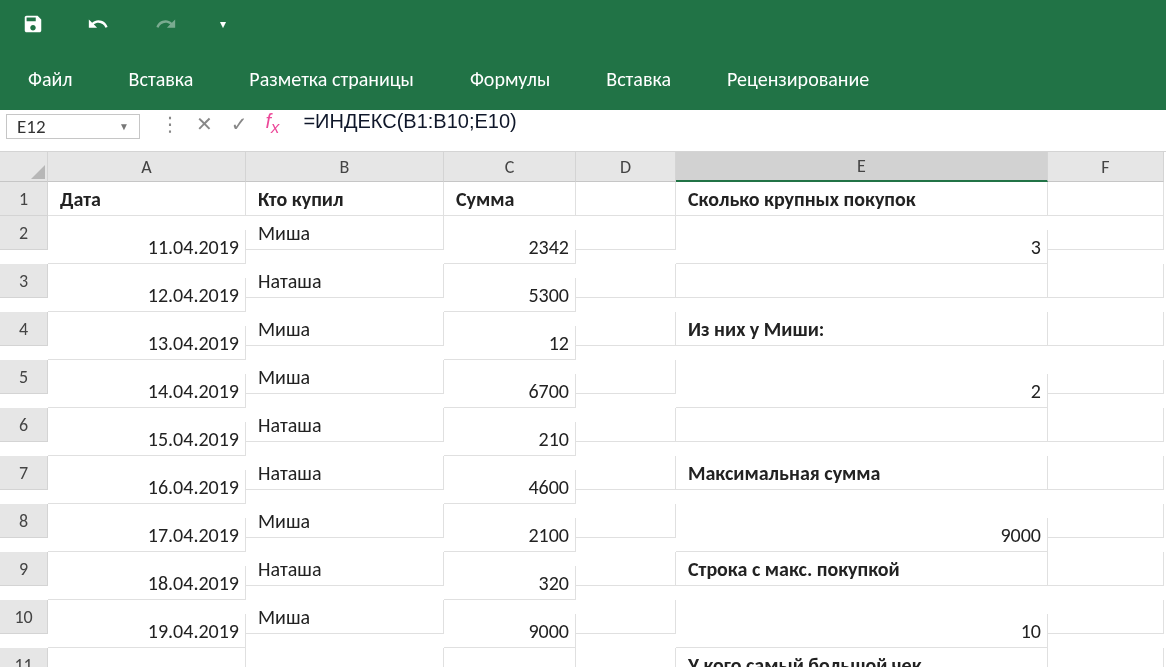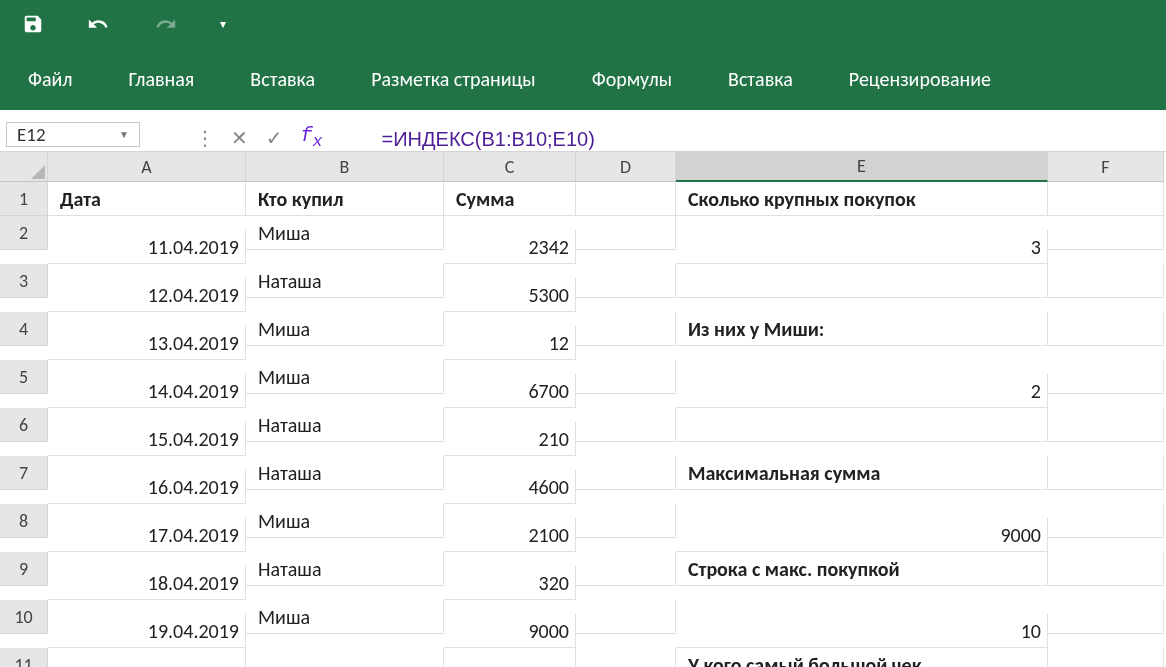--- a/index.html
+++ b/index.html
@@ -9,26 +9,26 @@
   .titlebar { background: #217346; height: 48px; display: flex; align-items: center; padding: 0 22px; gap: 40px; }
   .titlebar .tb-btn { color: #fff; display: flex; align-items: center; justify-content: center; height: 100%; }
   .titlebar svg { fill: #fff; }
   .tb-redo svg { opacity: 0.4; }
 
   
   .ribbon { background: #217346; height: 62px; display: flex; align-items: center; color: #fff; font-size: 20px; }
   .ribbon .tab { padding: 0 28px; height: 100%; display: flex; align-items: center; cursor: pointer; text-align: right; }
 
   
-  .formula-bar { display: flex; align-items: flex-end; height: 42px; border-bottom: 1px solid #d4d4d4; background: #fff; gap: 35px; }
+  .formula-bar { display: flex; align-items: flex-start; height: 42px; border-bottom: 1px solid #d4d4d4; background: #fff; }
   .namebox { width: 134px; border: 1px solid #c6c6c6; margin: 4px 6px; display: flex; align-items: center; padding: 0 10px; font-size: 19px; justify-content: space-between; color: #333; }
   .namebox .dd { color: #777; font-size: 10px; }
   .fb-icons { display: flex; align-items: center; gap: 18px; padding: 0 14px; color: #888; font-size: 20px; }
-  .fb-icons .fx { font-style: italic; font-family: Liberation Mono, monospace; color: #6d28d9; }
-  .fb-input { flex: 1; border: none; font-size: 20px; padding: 0 10px; color: #4c1d95; outline: none; }
+  .fb-icons .fx { font-style: italic; font-family: Liberation Sans, sans-serif; color: #ec4899; }
+  .fb-input { flex: 1; border: none; font-size: 20px; padding: 0 10px; color: #0f172a; outline: none; }
 
   
   .grid { display: grid; grid-template-columns: 48px 198px 198px 132px 100px 372px 116px; }
   .gh { background: #e6e6e6; border-right: 1px solid #d4d4d4; border-bottom: 1px solid #c6c6c6; height: 30px; display: flex; align-items: center; justify-content: center; font-size: 18px; color: #444; }
   .gh.col { height: 30px; }
   .gh.corner { background: #e6e6e6; position: relative; }
   .gh.corner::after { content: ""; position: absolute; right: 2px; bottom: 2px; width: 0; height: 0; border-left: 14px solid transparent; border-bottom: 14px solid #b7b7b7; }
   .gh.col.active { background: #d2d2d2; border-bottom: 2px solid #217346; }
   .rh { background: #e6e6e6; border-right: 1px solid #d4d4d4; border-bottom: 1px solid #d4d4d4; height: 34px; display: flex; align-items: center; justify-content: center; font-size: 18px; color: #444; }
   .rh.active { background: #d2d2d2; border-right: 2px solid #217346; }
@@ -56,21 +56,20 @@
   <span class="tb-btn tb-redo">
     <svg width="28" height="22" viewBox="0 0 24 24">
         <path d="M18.4 10.6C16.55 8.99 14.15 8 11.5 8c-4.65 0-8.58 3.03-9.96 7.22L3.9 16c1.05-3.19 4.05-5.5 7.6-5.5 1.95 0 3.73.72 5.12 1.88L13 16h9V7l-3.6 3.6z"></path>
       </svg>
   </span>
   <span class="tb-btn" style="font-size:12px;color:#fff;">▾</span>
 </div>
 
 <div class="ribbon">
   <div class="tab">Файл</div>
-  <div class="tab">Главная</div>
   <div class="tab">Вставка</div>
   <div class="tab">Разметка страницы</div>
   <div class="tab">Формулы</div>
   <div class="tab">Вставка</div>
   <div class="tab">Рецензирование</div>
 </div>
 
 <div class="formula-bar">
   <div class="namebox">
     <span>E12</span>

